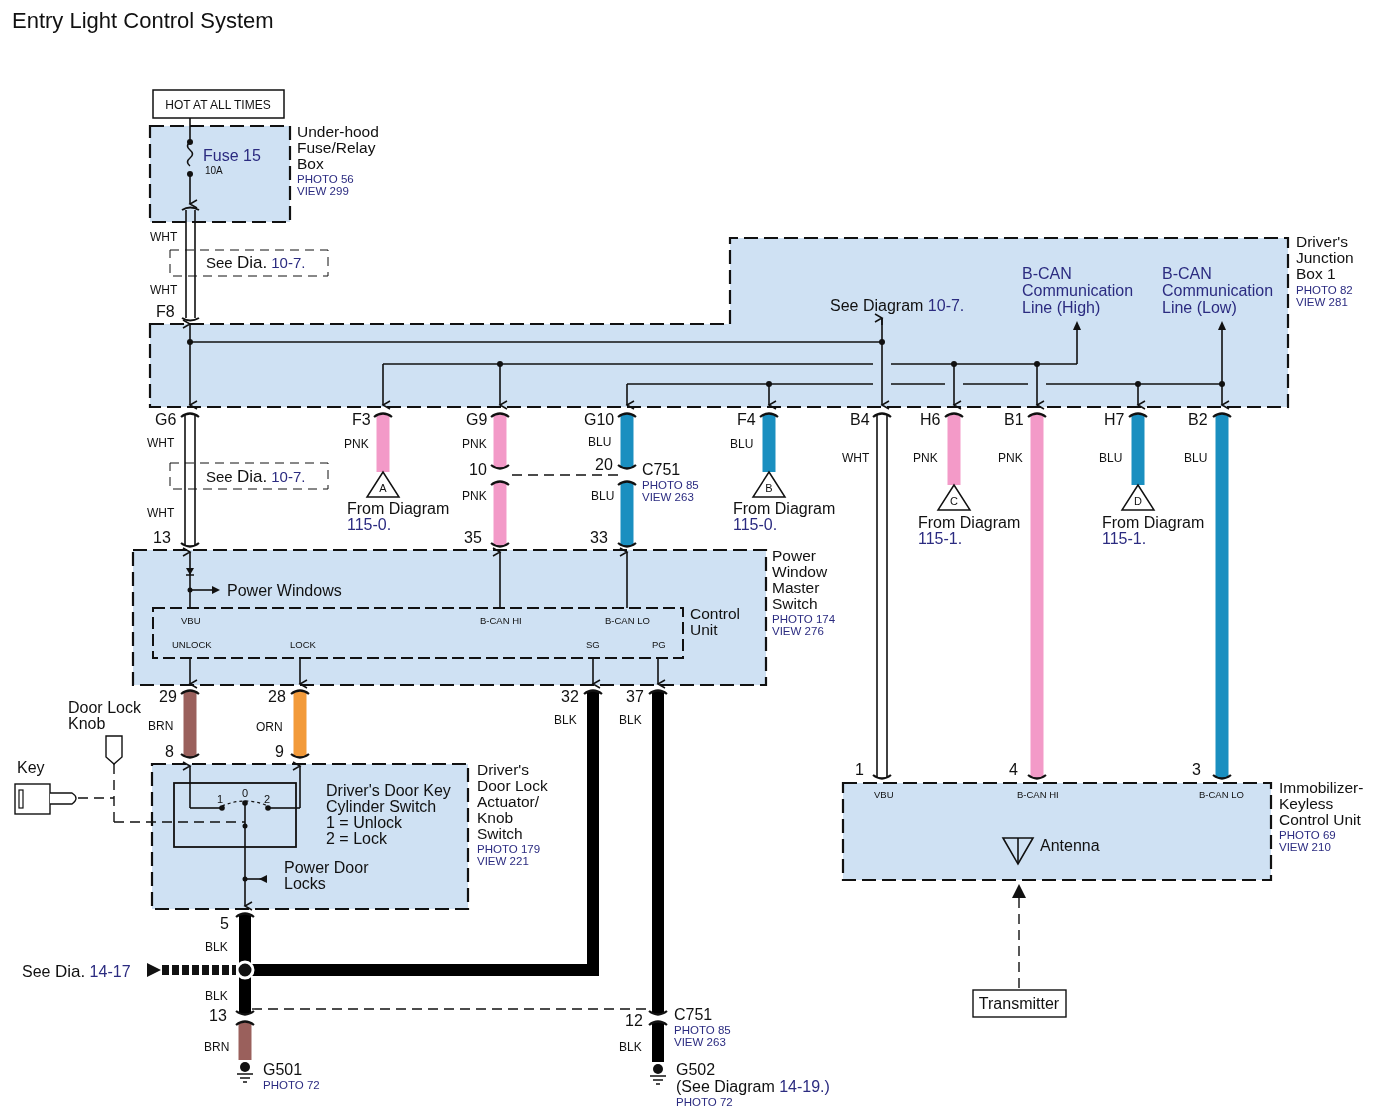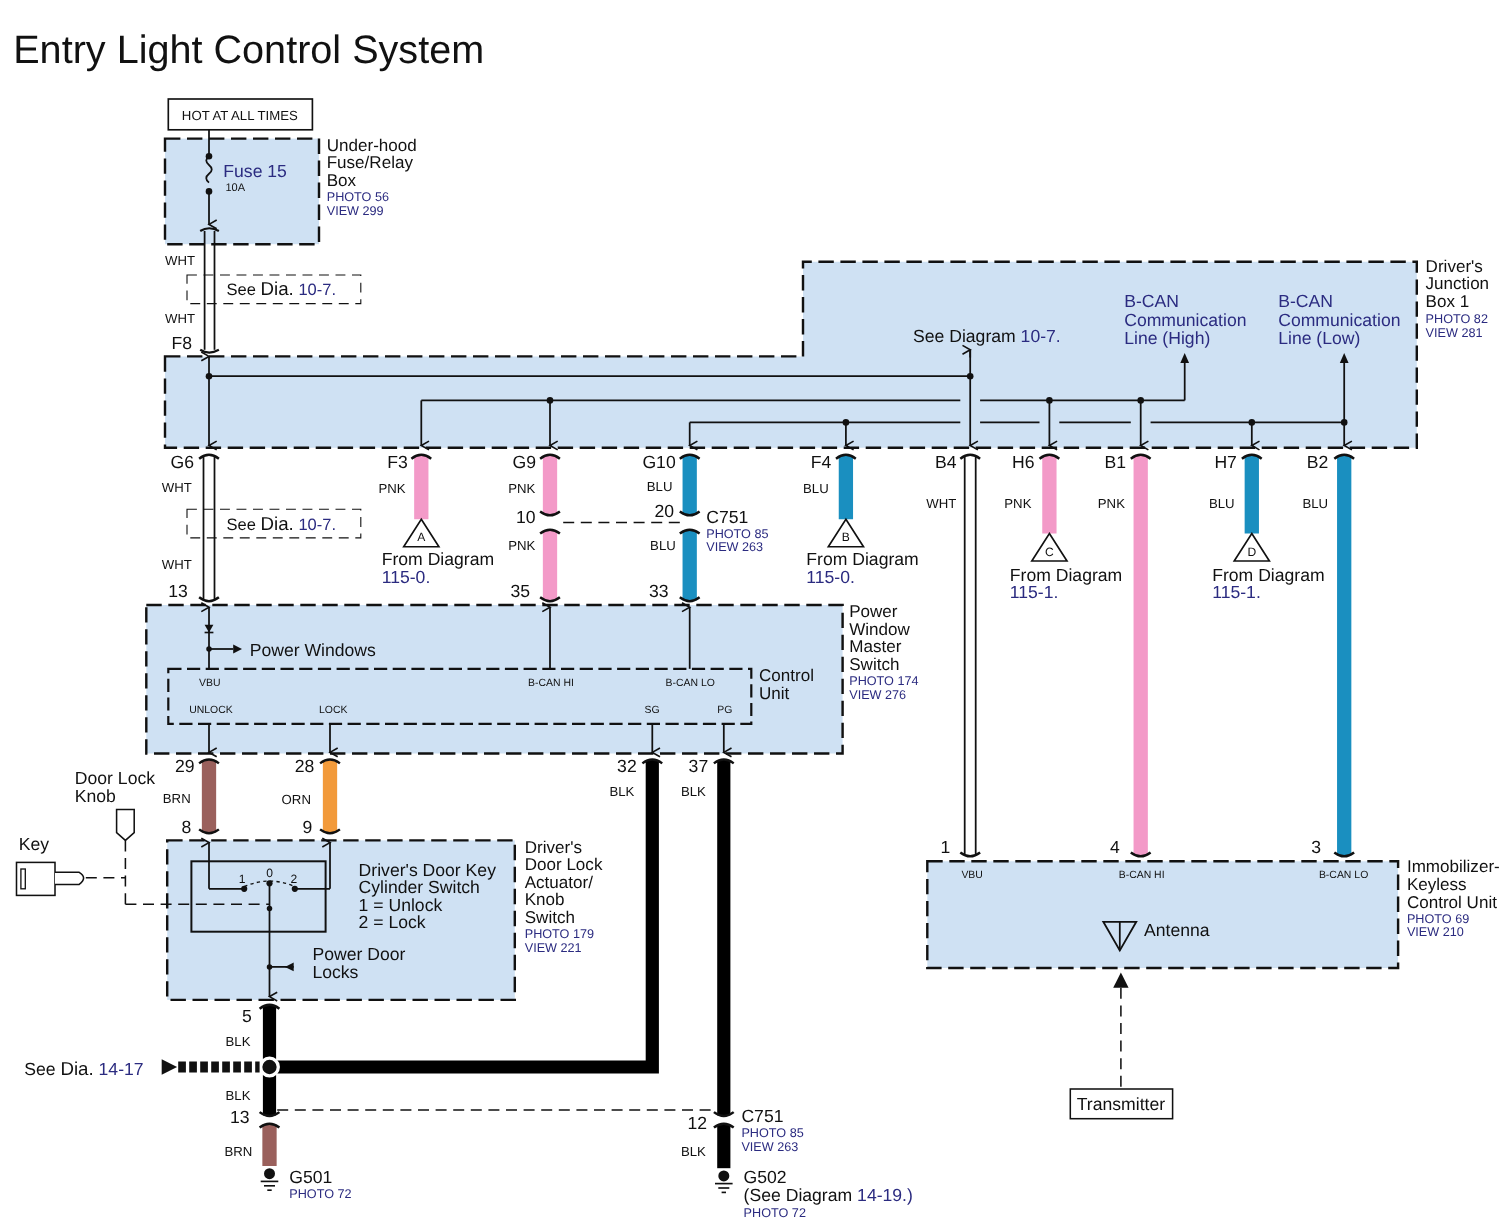--- a/index.html
+++ b/index.html
@@ -1,17 +1,17 @@
 <!DOCTYPE html>
 <html><head>
 <meta charset="utf-8">
 <style>
   html, body { margin:0; padding:0; background:#ffffff; }
   body { width:1374px; height:1119px; position:relative; overflow:hidden; font-family:"Liberation Sans", sans-serif; }
-  #title { position:absolute; left:12px; top:8px; font-size:36px; color:#111; font-family:"Liberation Sans", sans-serif;margin-top:16px; }
+  #title { position:absolute; left:12px; top:8px; font-size:22px; color:#111; font-family:"Liberation Sans", sans-serif; }
   svg { position:absolute; left:0; top:0; }
   .t { font-family:"Liberation Sans", sans-serif; fill:#111; }
   .lbl { font-size:16px; }
   .sm { font-size:12px; }
   .tiny { font-size:9.5px; }
   .ref { fill:#2b2b80; font-size:11.5px; }
   .refbig { fill:#2b2b80; font-size:16px; }
   .comp { font-size:15.5px; }
   .box { fill:#cfe1f3; stroke:#111; stroke-width:2.2; stroke-dasharray:14 6; }
   .ln { stroke:#111; stroke-width:1.6; fill:none; }

